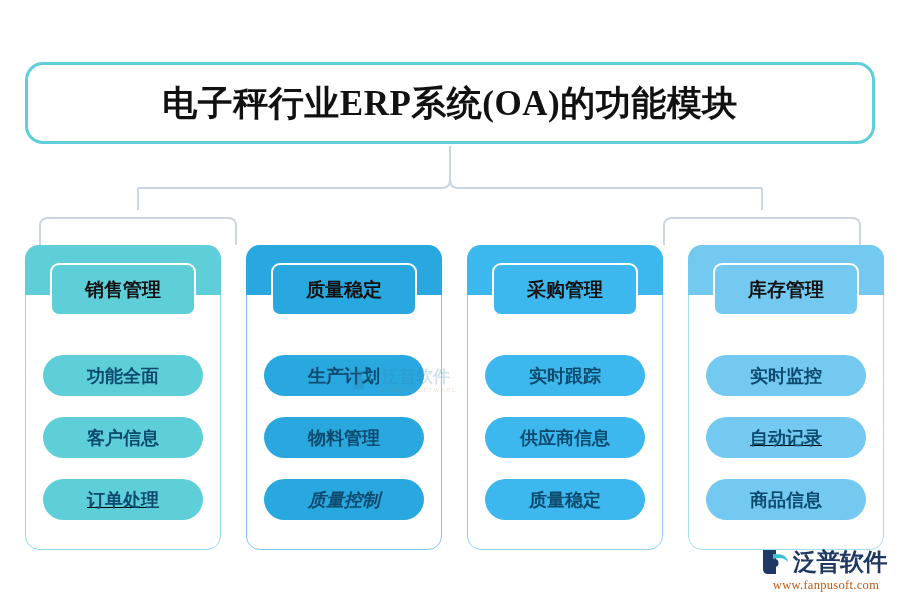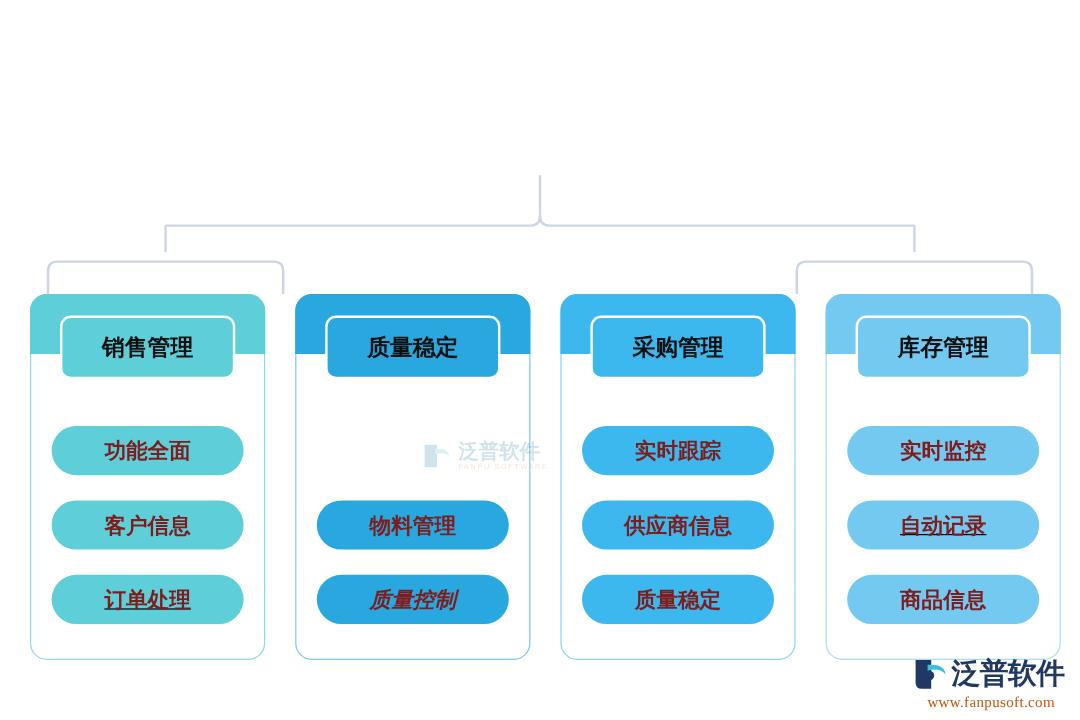--- a/index.html
+++ b/index.html
@@ -116,21 +116,21 @@
     height: 41px;
     border-radius: 21px;
     display: flex;
     align-items: center;
     justify-content: center;
     z-index: 2;
   }
   .pill span {
     font-size: 18px;
     font-weight: 700;
-    color: #7f1d1d;
+    color: #0c4a6e;
     white-space: nowrap;
   }
   .pill.p0 { top: 110px; }
   .pill.p1 { top: 172px; }
   .pill.p2 { top: 234px; }
 
   
   .watermark {
     position: absolute;
     left: 352px;
@@ -185,20 +185,23 @@
     letter-spacing: 0.3px;
     text-align: center;
     width: 132px;
   }
 </style>
 </head>
 <body>
 
 <div id="stage">
 
+  <div class="title-box" style="border-color: rgb(94, 207, 217);">
+    <div class="title-text">电子秤行业ERP系统(OA)的功能模块</div>
+  </div>
 
   <svg id="connectors" viewBox="0 0 900 600" xmlns="http://www.w3.org/2000/svg">
     <g fill="none" stroke="#CBD5E4" stroke-width="2">
 
       <path d="M450,146 L450,180 Q450,188 442,188"></path>
       <path d="M450,180 Q450,188 458,188"></path>
 
       <path d="M138,188 L442,188"></path>
       <path d="M458,188 L762,188"></path>
 
@@ -229,20 +232,23 @@
       <div class="pill p2" style="background: rgb(94, 207, 217); text-decoration: underline;">
         <span>订单处理</span>
       </div>
     </div>
 
     <div class="card" style="left:246px">
       <div class="card-body" style="border-color: rgb(124, 200, 236);"></div>
       <div class="card-band" style="background: rgb(41, 168, 224);"></div>
       <div class="card-header" style="background: rgb(41, 168, 224);">
         <span>质量稳定</span>
+      </div>
+      <div class="pill p0" style="background: rgb(41, 168, 224);">
+        <span>生产计划</span>
       </div>
       <div class="pill p1" style="background: rgb(41, 168, 224);">
         <span>物料管理</span>
       </div>
       <div class="pill p2" style="background: rgb(41, 168, 224); font-style: italic;">
         <span>质量控制</span>
       </div>
     </div>
 
     <div class="card" style="left:467px">

